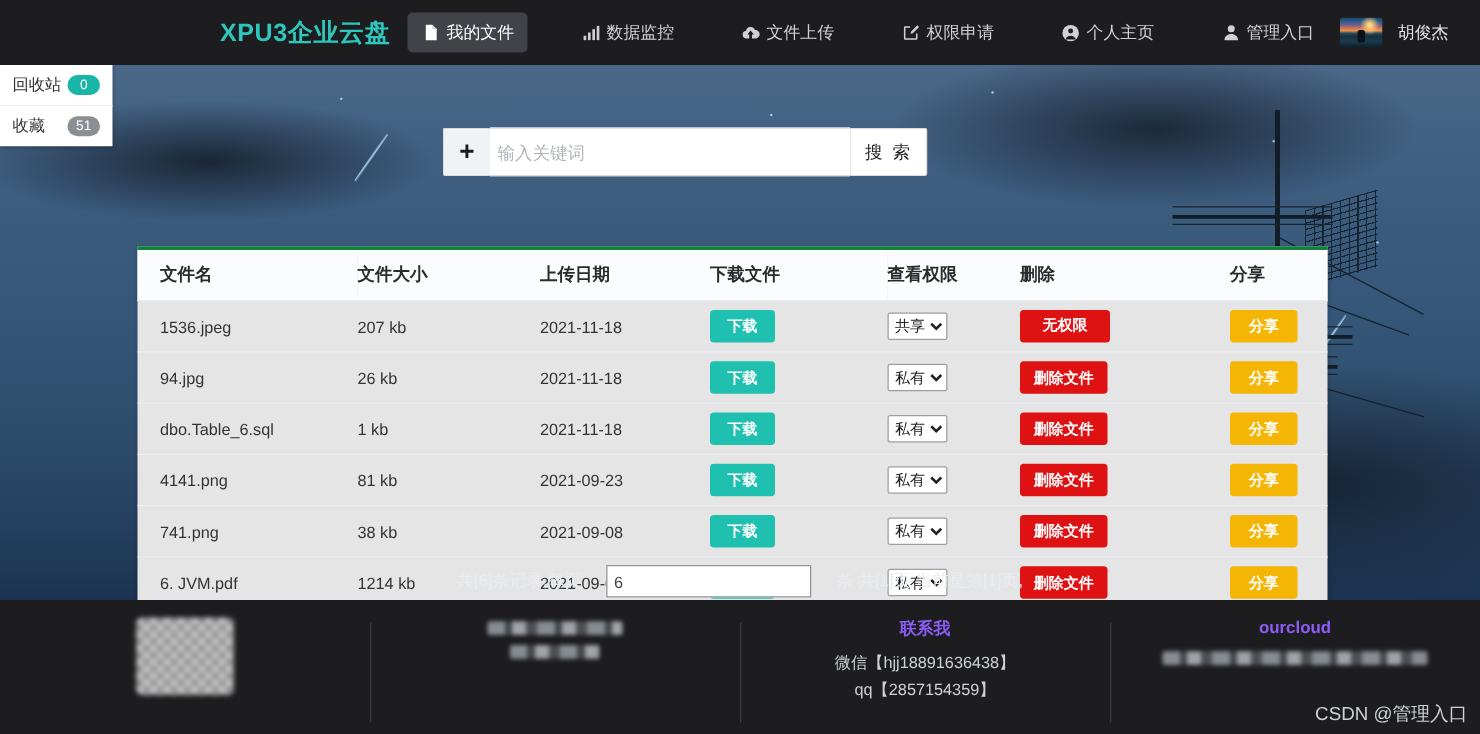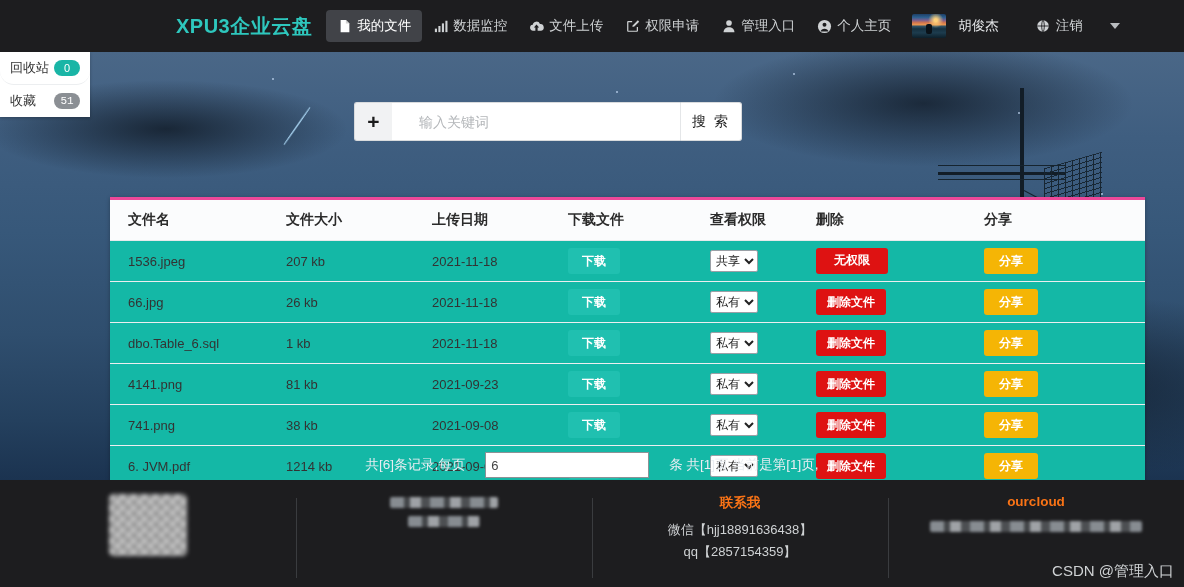--- a/index.html
+++ b/index.html
@@ -32,21 +32,21 @@
   .brand {
     color: #2ec7bd;
     font-size: 20px;
     font-weight: bold;
     letter-spacing: .5px;
     margin-left: 168px;
     margin-right: 14px;
     white-space: nowrap;
     cursor: pointer;
   }
-  .nav-items { display: flex; align-items: center; }
+  .nav-items { display: flex; align-items: center; gap: 32px; }
   .nav-item {
     display: flex;
     align-items: center;
     gap: 5px;
     color: #cfd2d4;
     font-size: 13.5px;
     padding: 7px 11px;
     border-radius: 4px;
     white-space: nowrap;
     cursor: pointer;
@@ -148,23 +148,22 @@
   .side-item {
     display: flex;
     align-items: center;
     justify-content: space-between;
     padding: 7px 10px;
     font-size: 13px;
     color: #333;
     border-bottom: 1px solid #eceef0;
     cursor: pointer;
     white-space: nowrap;
-    border-radius: 14px;
-  }
-  .side-item:last-child { border-bottom: none; font-family: Liberation Mono, monospace; }
+  }
+  .side-item:last-child { border-bottom: none; }
   .badge {
     display: inline-block;
     min-width: 26px;
     text-align: center;
     font-size: 11px;
     color: #fff;
     padding: 2px 6px;
     border-radius: 9px;
   }
   .badge.teal { background: #19b5a6; }
@@ -188,44 +187,44 @@
     cursor: pointer;
   }
   .plus-btn .glyph { font-size: 21px; color: #1b1b1b; line-height: 1; font-weight: bold; }
   .search-input {
     flex: 1;
     border: 1px solid #d9dbdd;
     border-left: none; border-right: none;
     background: #fff;
     font-size: 14px;
     color: #be185d;
-    padding: 0 27px;
+    padding: 0 6px;
     outline: none;
     font-family: "Liberation Sans", sans-serif;
   }
   .search-input::placeholder { color: #b3b6b9; }
   .search-btn {
     width: 62px;
     background: #ffffff;
     border: 1px solid #d9dbdd;
     border-left: 1px solid #e4e6e8;
     border-radius: 0 3px 3px 0;
     font-size: 14px; color: #222;
     cursor: pointer;
     font-family: "Liberation Sans", sans-serif;
     letter-spacing: 2px;
   }
 
   
   .table-card {
     position: absolute;
     left: 110px; top: 145px;
-    width: 1035px;
-    background: #14b8a6;
-    border-top: 3px solid #ec4899;
+    width: 952px;
+    background: #e5e5e5;
+    border-top: 3px solid #15803d;
     z-index: 20;
     box-shadow: 0 1px 4px rgba(0,0,0,.3);
   }
   table { width: 100%; border-collapse: collapse; }
   thead th {
     text-align: left;
     font-size: 14px;
     font-weight: bold;
     color: #2b2b2b;
     padding: 11px 0 11px 0;
@@ -319,21 +318,21 @@
     font-size: 13px;
     padding: 0 10px;
   }
   .foot-col + .foot-col::before {
     content: "";
     position: absolute;
     left: 0; top: 4px;
     width: 1px; height: 80px;
     background: #3a3c3f;
   }
-  .foot-title { font-size: 13.5px; font-weight: bold; color: #f97316; margin-bottom: 9px; white-space: nowrap; }
+  .foot-title { font-size: 13.5px; font-weight: bold; color: #8b5cf6; margin-bottom: 9px; white-space: nowrap; }
   .foot-line { margin-bottom: 4px; white-space: nowrap; }
 
   .qr {
     width: 78px; height: 62px;
     margin: 0 auto;
     border-radius: 5px;
     background:
       repeating-conic-gradient(#9a9a9a 0 25%, #d8d8d8 0 50%) 0 0 / 11px 11px,
       #bdbdbd;
     filter: blur(2.2px);
@@ -403,37 +402,37 @@
           <svg width="14" height="14" viewBox="0 0 16 16">
             <path fill="none" stroke="#cfd2d4" stroke-width="1.4" d="M13 9v4.5a.5.5 0 0 1-.5.5h-10a.5.5 0 0 1-.5-.5v-10a.5.5 0 0 1 .5-.5H7"></path>
             <path fill="#cfd2d4" d="M14.7 1.4 9.1 7l-.6 2.2 2.2-.6 5.6-5.6z" transform="translate(-1.2,0)"></path>
           </svg>
         </span>
         <span>权限申请</span>
       </div>
 
       <div class="nav-item">
         <span class="nav-ico">
-          <svg width="14" height="14" viewBox="0 0 16 16">
-              <circle cx="8" cy="4.6" r="3.2" fill="#cfd2d4"></circle>
-              <path fill="#cfd2d4" d="M1.8 15c0-3.4 2.8-5.6 6.2-5.6s6.2 2.2 6.2 5.6z"></path>
-            </svg>
-        </span>
-        <span>管理入口</span>
-      </div>
-
-      <div class="nav-item">
-        <span class="nav-ico">
           <svg width="15" height="15" viewBox="0 0 16 16">
               <circle cx="8" cy="8" r="7" fill="#cfd2d4"></circle>
               <circle cx="8" cy="6.2" r="2.1" fill="#1d1d1f"></circle>
               <path fill="#1d1d1f" d="M3.6 13.4c.6-2 2.3-3.1 4.4-3.1s3.8 1.1 4.4 3.1z"></path>
             </svg>
         </span>
         <span>个人主页</span>
+      </div>
+
+      <div class="nav-item">
+        <span class="nav-ico">
+          <svg width="14" height="14" viewBox="0 0 16 16">
+              <circle cx="8" cy="4.6" r="3.2" fill="#cfd2d4"></circle>
+              <path fill="#cfd2d4" d="M1.8 15c0-3.4 2.8-5.6 6.2-5.6s6.2 2.2 6.2 5.6z"></path>
+            </svg>
+        </span>
+        <span>管理入口</span>
       </div>
     </div>
 
     <div class="nav-right">
       <div class="avatar"></div>
       <div class="username">胡俊杰</div>
       <div class="nav-item">
         <span class="nav-ico">
           <svg width="14" height="14" viewBox="0 0 16 16">
             <circle cx="8" cy="8" r="6.6" fill="#cfd2d4"></circle>
@@ -514,21 +513,21 @@
             <tr>
               <td class="c1"><span>1536.jpeg</span></td>
               <td class="c2"><span>207 kb</span></td>
               <td class="c3"><span>2021-11-18</span></td>
               <td class="c4"><button class="btn btn-dl">下载</button></td>
               <td class="c5"><select class="perm"><option>私有</option><option selected="">共享</option></select></td>
               <td class="c6"><button class="btn btn-noperm">无权限</button></td>
               <td class="c7"><button class="btn btn-share">分享</button></td>
             </tr>
             <tr>
-              <td class="c1"><span>66.jpg</span></td>
+              <td class="c1"><span>94.jpg</span></td>
               <td class="c2"><span>26 kb</span></td>
               <td class="c3"><span>2021-11-18</span></td>
               <td class="c4"><button class="btn btn-dl">下载</button></td>
               <td class="c5"><select class="perm"><option>私有</option><option>共享</option></select></td>
               <td class="c6"><button class="btn btn-del">删除文件</button></td>
               <td class="c7"><button class="btn btn-share">分享</button></td>
             </tr>
             <tr>
               <td class="c1"><span>dbo.Table_6.sql</span></td>
               <td class="c2"><span>1 kb</span></td>

